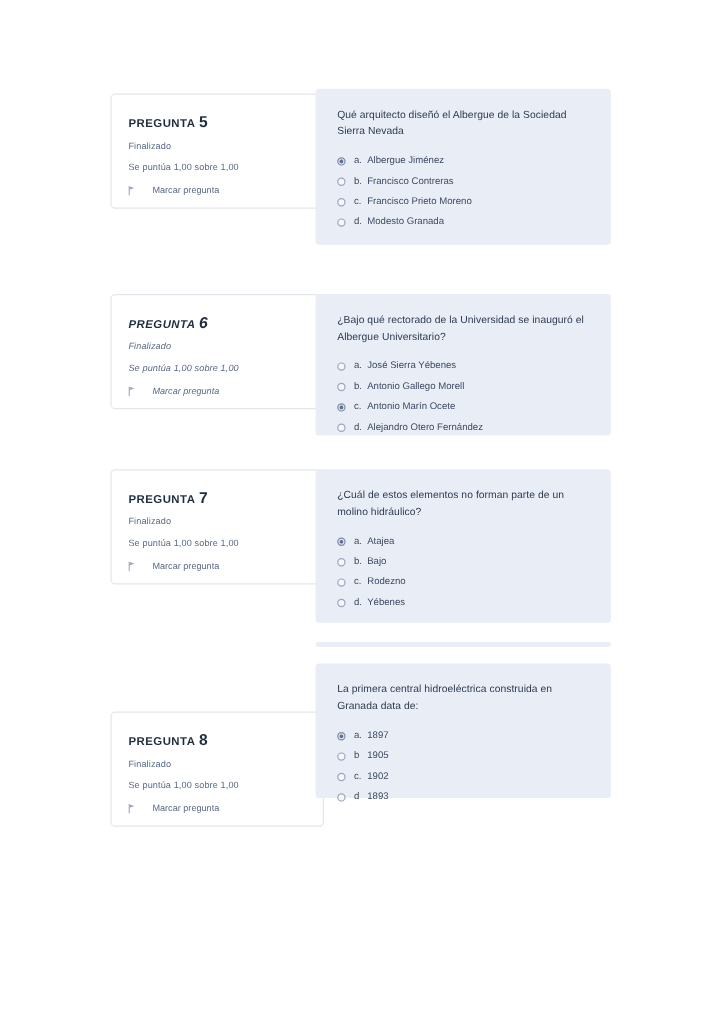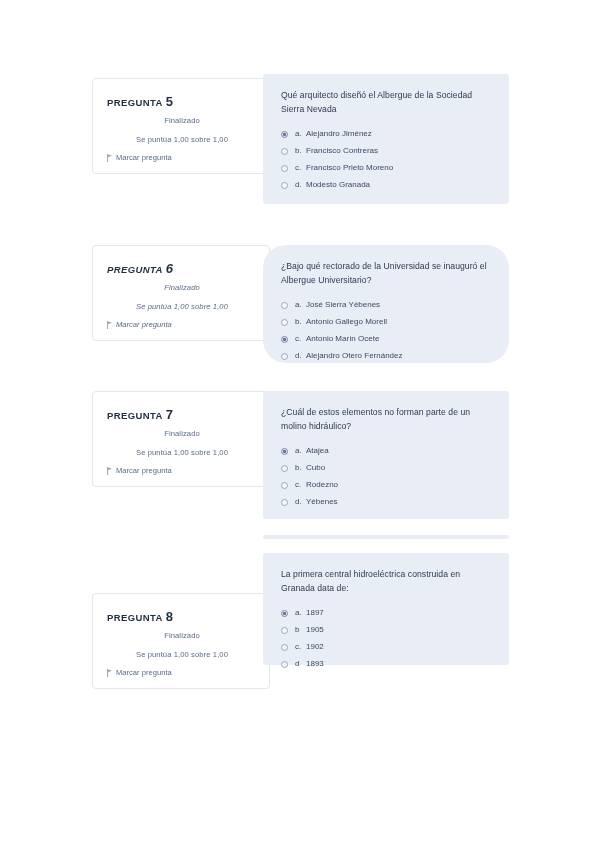--- a/index.html
+++ b/index.html
@@ -62,30 +62,29 @@
     font-weight: bold;
     margin-left: 3px;
     letter-spacing: 0;
   }
   .q-meta {
     font-size: 7.6px;
     color: #5a6b86;
     line-height: 1;
     margin-bottom: 11px;
     letter-spacing: 0.1px;
-    text-align: center;
   }
   .q-meta:last-child { margin-bottom: 0; }
   .q-flag {
     font-size: 7.6px;
     color: #5a6b86;
     line-height: 1;
     display: flex;
     align-items: center;
-    gap: 3px;
+    gap: 14px;
   }
   .flag-glyph {
     display: inline-block;
     width: 6px;
     height: 8px;
     position: relative;
     flex: 0 0 auto;
   }
   .flag-glyph svg { display: block; }
 
@@ -93,21 +92,21 @@
   .ans-panel {
     position: absolute;
     left: 263px;
     width: 246px;
     background: #e9edf5;
     border-radius: 3px;
     padding: 14px 16px 14px 18px;
     box-sizing: border-box;
   }
   .ans-panel-5 { top: -4px; height: 130px; }
-  .ans-panel-6 { top: 0px;  height: 118px; border-radius: 23px; }
+  .ans-panel-6 { top: 0px;  height: 118px; }
   .ans-panel-7 { top: 0px;  height: 128px; }
   .ans-panel-8 { top: 0px;  height: 112px; }
 
   .q-text {
     font-size: 8.6px;
     line-height: 1.65;
     color: #2b3a52;
     margin: 0 0 14px 0;
     letter-spacing: 0.05px;
   }
@@ -188,21 +187,21 @@
         </span>
         <span>Marcar pregunta</span>
       </div>
     </div>
     <div class="ans-panel ans-panel-5">
       <p class="q-text">Qué arquitecto diseñó el Albergue de la Sociedad Sierra Nevada</p>
       <ul class="opt-list">
         <li class="opt">
           <span class="radio sel"></span>
           <span class="opt-letter">a.</span>
-          <span class="opt-text">Alejandro Jiménez</span>
+          <span class="opt-text">Albergue Jiménez</span>
         </li>
         <li class="opt">
           <span class="radio"></span>
           <span class="opt-letter">b.</span>
           <span class="opt-text">Francisco Contreras</span>
         </li>
         <li class="opt">
           <span class="radio"></span>
           <span class="opt-letter">c.</span>
           <span class="opt-text">Francisco Prieto Moreno</span>
@@ -281,21 +280,21 @@
       <p class="q-text">¿Cuál de estos elementos no forman parte de un molino hidráulico?</p>
       <ul class="opt-list">
         <li class="opt">
           <span class="radio sel"></span>
           <span class="opt-letter">a.</span>
           <span class="opt-text">Atajea</span>
         </li>
         <li class="opt">
           <span class="radio"></span>
           <span class="opt-letter">b.</span>
-          <span class="opt-text">Cubo</span>
+          <span class="opt-text">Bajo</span>
         </li>
         <li class="opt">
           <span class="radio"></span>
           <span class="opt-letter">c.</span>
           <span class="opt-text">Rodezno</span>
         </li>
         <li class="opt">
           <span class="radio"></span>
           <span class="opt-letter">d.</span>
           <span class="opt-text">Yébenes</span>

